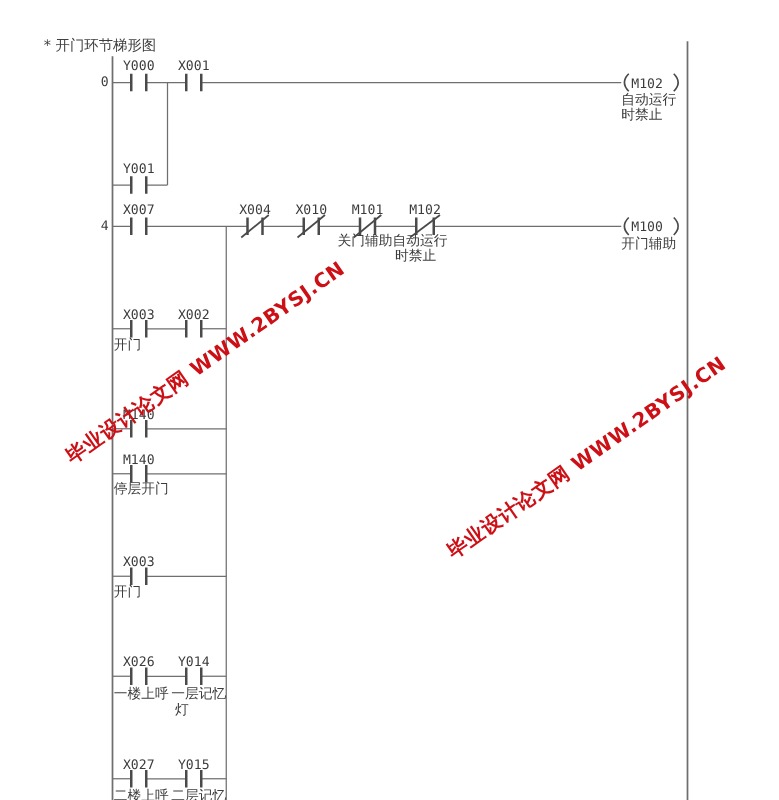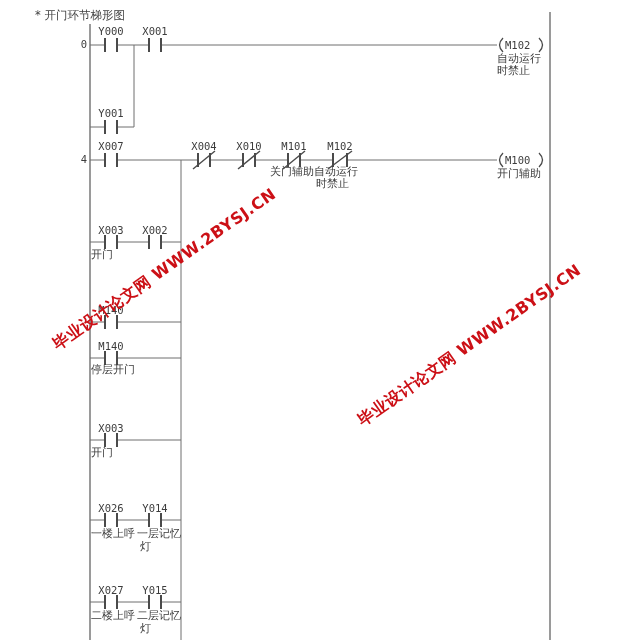--- a/index.html
+++ b/index.html
@@ -3,21 +3,21 @@
 <meta charset="utf-8">
 <style>
   html, body { margin: 0; padding: 0; }
   body {
     width: 623px; height: 640px;
     background: #ffffff;
     position: relative;
     overflow: hidden;
     font-family: "DejaVu Sans", sans-serif;
   }
-  .stage { position: absolute; inset: 0; }
+  .stage { position: absolute; inset: 0; margin-top: 21px; }
   svg { position: absolute; left: 0; top: 0; }
 
   
   .wire   { stroke: #6f6f6f; stroke-width: 1; fill: none; }
   .rail   { stroke: #6f6f6f; stroke-width: 1.4; fill: none; }
   .bar    { stroke: #4a4a4a; stroke-width: 2; fill: none; }
   .slash  { stroke: #4a4a4a; stroke-width: 1.4; fill: none; }
   .paren  { stroke: #4a4a4a; stroke-width: 1.3; fill: none; }
 
   

